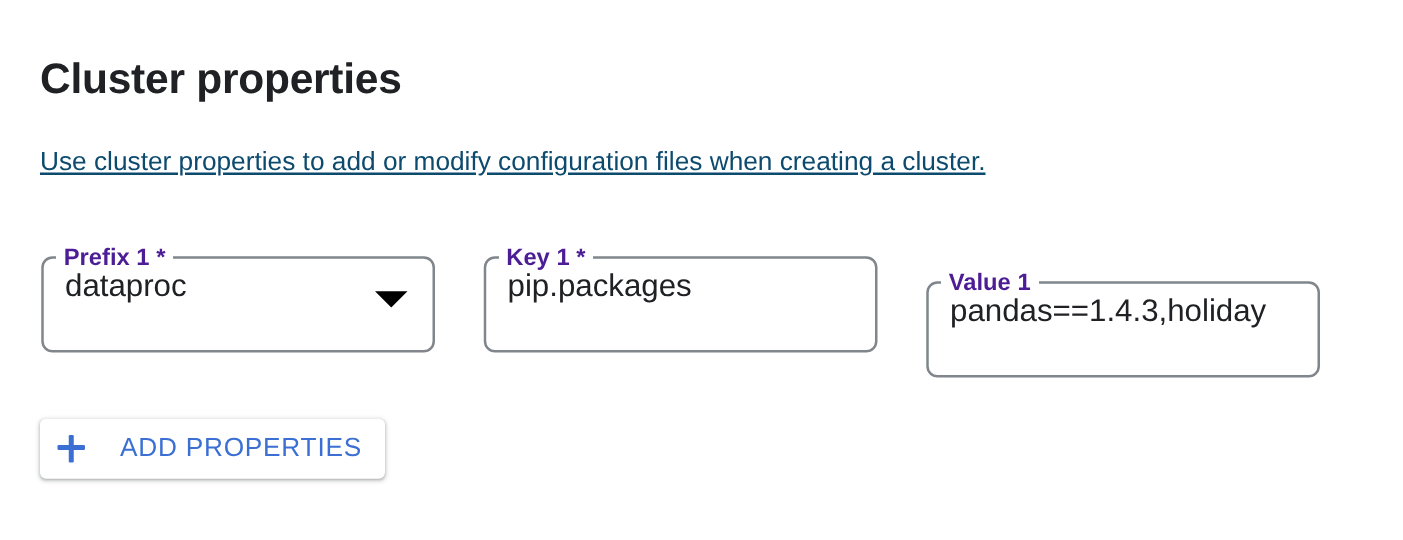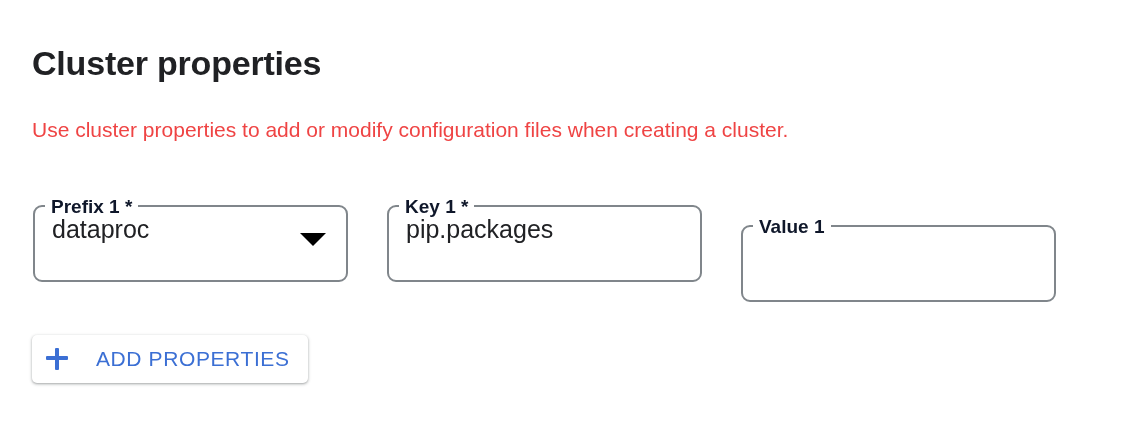--- a/index.html
+++ b/index.html
@@ -36,22 +36,23 @@
     white-space: nowrap;
   }
 
   .page-description {
     position: absolute;
     left: 32px;
     top: 95px;
     font-size: 21px;
     line-height: 28px;
     font-weight: 400;
-    color: #ef4444;
-    white-space: nowrap;
+    color: #0c4a6e;
+    white-space: nowrap;
+    text-decoration: underline;
   }
 
   
   .fields-row {
     position: absolute;
     left: 33px;
     top: 205px;
     display: flex;
     align-items: flex-start;
   }
@@ -78,21 +79,21 @@
     border-radius: 9px;
     pointer-events: none;
     box-sizing: border-box;
   }
   .field-legend {
     margin: 0;
     padding: 0 6px;
     font-size: 19px;
     line-height: 1px;
     font-weight: 700;
-    color: #0f172a;
+    color: #4c1d95;
     white-space: nowrap;
   }
 
   .field-value {
     position: absolute;
     left: 19px;
     right: 19px;
     top: 4px;
     height: 40px;
     display: flex;
@@ -188,20 +189,21 @@
       <fieldset class="field-outline">
         <legend class="field-legend">Key 1 *</legend>
       </fieldset>
       <div class="field-value">pip.packages</div>
     </div>
 
     <div class="field">
       <fieldset class="field-outline">
         <legend class="field-legend">Value 1</legend>
       </fieldset>
+      <div class="field-value">pandas==1.4.3,holiday</div>
     </div>
 
   </div>
 
   <button class="add-button">
     <span class="plus-icon"></span>
     <span class="add-button-label">ADD PROPERTIES</span>
   </button>
 
 </div>

